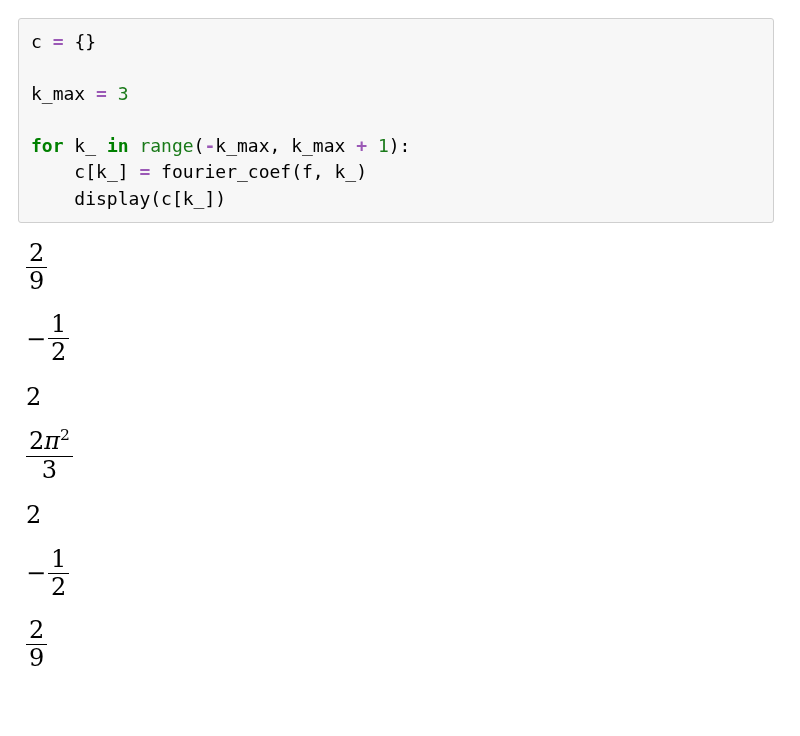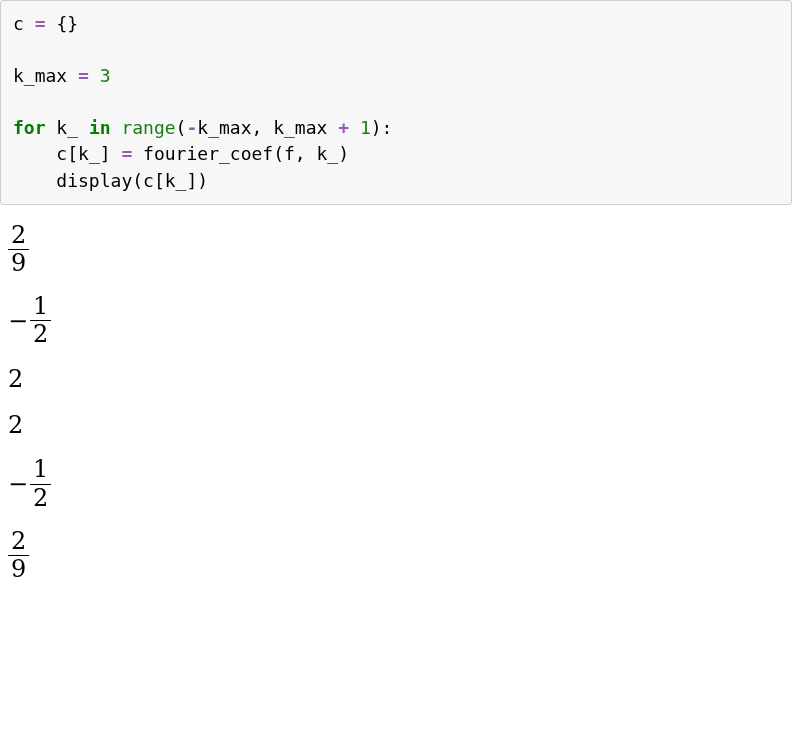--- a/index.html
+++ b/index.html
@@ -3,21 +3,21 @@
 <meta charset="utf-8">
 <style>
   html, body {
     margin: 0;
     padding: 0;
     background: #ffffff;
     font-family: "DejaVu Sans Mono", "Menlo", "Consolas", monospace;
   }
   .page {
     width: 792px;
-    padding: 0;
+    padding: 18px;
     box-sizing: border-box;
   }
   .code-cell {
     background: #f7f7f7;
     border: 1px solid #cfcfcf;
     border-radius: 3px;
     padding: 10px 12px;
     font-size: 18px;
     line-height: 1.45;
     white-space: pre;
@@ -97,20 +97,26 @@
       <span class="neg">−</span><span class="frac">
         <span class="num">1</span>
         <span class="den">2</span>
       </span>
     </div>
 
     <div class="math-out">
       <span>2</span>
     </div>
 
+    <div class="math-out">
+      <span class="frac">
+        <span class="num"><span>2</span><span class="pi">π</span><span class="sup">2</span></span>
+        <span class="den">3</span>
+      </span>
+    </div>
 
     <div class="math-out">
       <span>2</span>
     </div>
 
     <div class="math-out">
       <span class="neg">−</span><span class="frac">
         <span class="num">1</span>
         <span class="den">2</span>
       </span>

